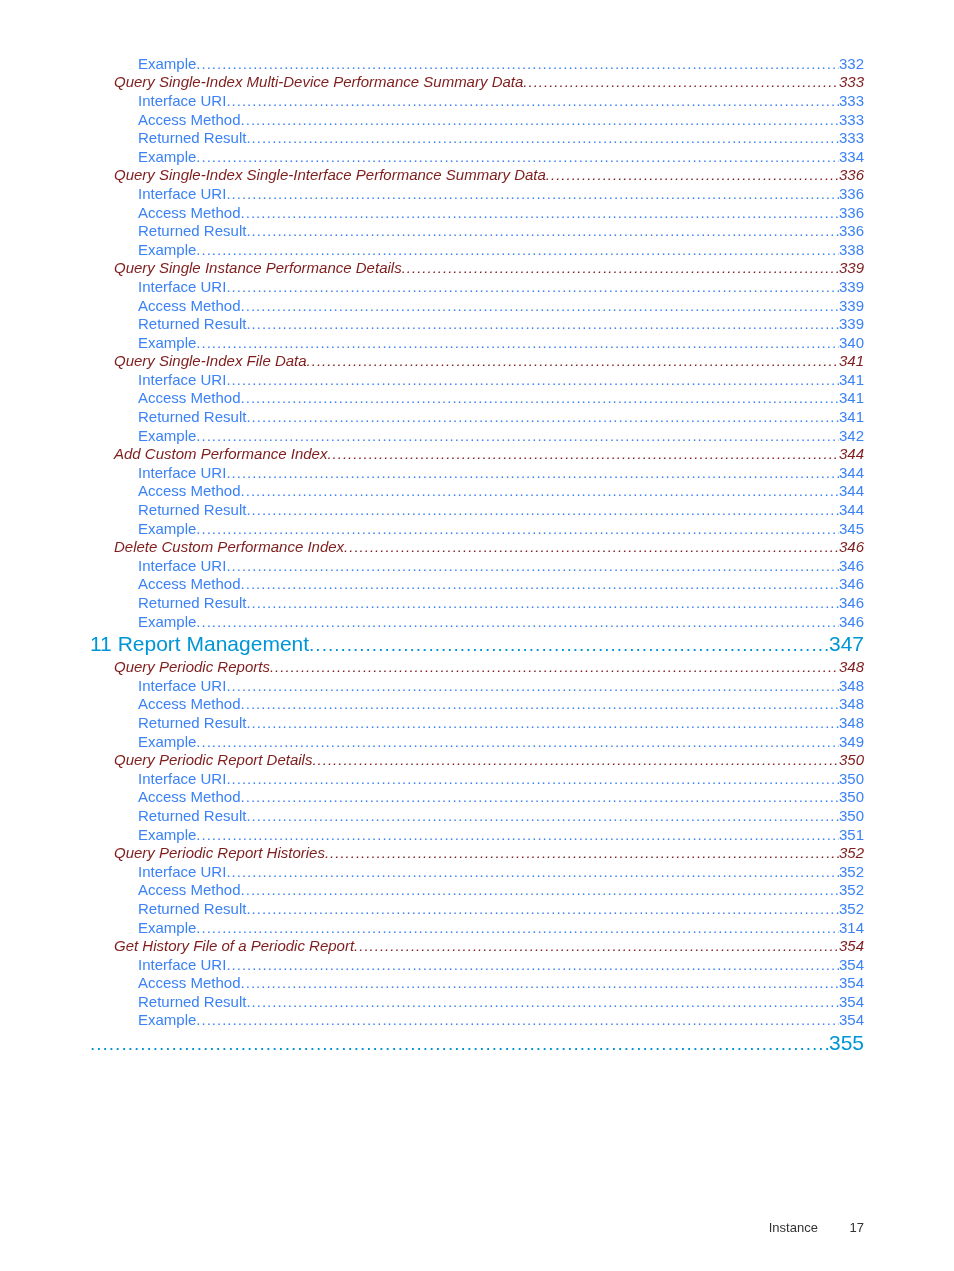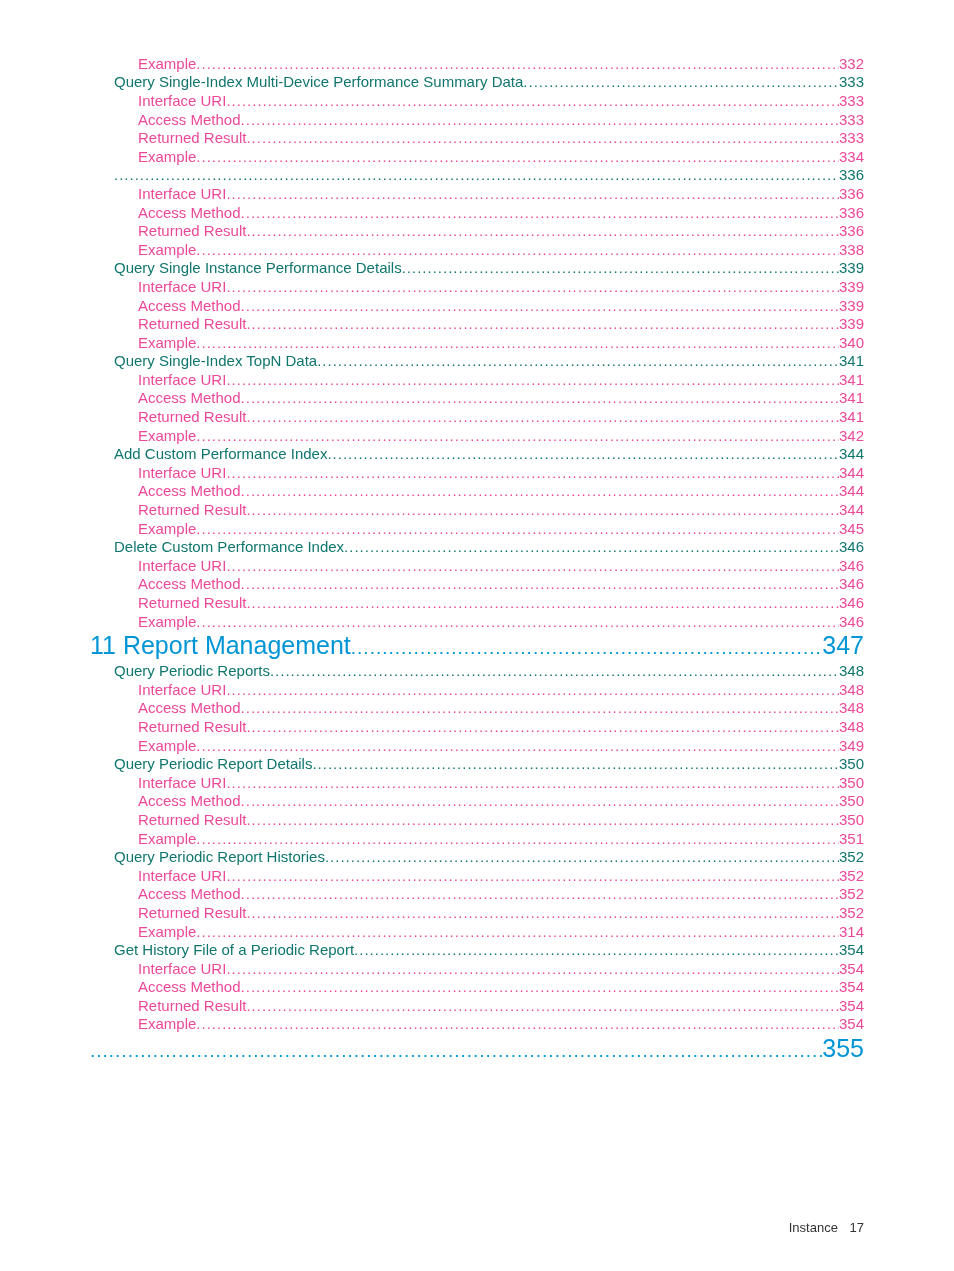--- a/index.html
+++ b/index.html
@@ -37,37 +37,37 @@
     letter-spacing: 1px;
   }
   .toc-dots::before {
     content: "..................................................................................................................................................................................................................................................";
   }
   .toc-page {
     flex: 0 0 auto;
   }
   .lvl-chapter {
     color: #0096d6;
-    font-size: 25px;
+    font-size: 21px;
     padding: 3px 0;
   }
   .lvl-chapter .toc-dots::before {
     font-size: 19px;
   }
-  .lvl-1 { padding-left: 24px; color: #0f766e; }
-  .lvl-2 { padding-left: 48px; color: #ec4899; align-items: flex-end; }
+  .lvl-1 { padding-left: 24px; color: #7f1d1d; font-style: italic; }
+  .lvl-2 { padding-left: 48px; color: #3b82f6; align-items: flex-end; }
   .footer {
     position: absolute;
     bottom: 36px;
     right: 90px;
     font-size: 13px;
     color: #333;
   }
   .footer .page-num {
-    margin-left: 8px;
+    margin-left: 28px;
   }
 </style>
 </head>
 <body>
 
 <div class="page">
   <div class="toc" id="toc-container">
       <div class="toc-row lvl-2">
         <span class="toc-label">Example</span>
         <span class="toc-dots"></span>
@@ -92,20 +92,21 @@
         <span class="toc-label">Returned Result</span>
         <span class="toc-dots"></span>
         <span class="toc-page">333</span>
       </div>
       <div class="toc-row lvl-2">
         <span class="toc-label">Example</span>
         <span class="toc-dots"></span>
         <span class="toc-page">334</span>
       </div>
       <div class="toc-row lvl-1">
+        <span class="toc-label">Query Single-Index Single-Interface Performance Summary Data</span>
         <span class="toc-dots"></span>
         <span class="toc-page">336</span>
       </div>
       <div class="toc-row lvl-2">
         <span class="toc-label">Interface URI</span>
         <span class="toc-dots"></span>
         <span class="toc-page">336</span>
       </div>
       <div class="toc-row lvl-2">
         <span class="toc-label">Access Method</span>
@@ -141,21 +142,21 @@
         <span class="toc-label">Returned Result</span>
         <span class="toc-dots"></span>
         <span class="toc-page">339</span>
       </div>
       <div class="toc-row lvl-2">
         <span class="toc-label">Example</span>
         <span class="toc-dots"></span>
         <span class="toc-page">340</span>
       </div>
       <div class="toc-row lvl-1">
-        <span class="toc-label">Query Single-Index TopN Data</span>
+        <span class="toc-label">Query Single-Index File Data</span>
         <span class="toc-dots"></span>
         <span class="toc-page">341</span>
       </div>
       <div class="toc-row lvl-2">
         <span class="toc-label">Interface URI</span>
         <span class="toc-dots"></span>
         <span class="toc-page">341</span>
       </div>
       <div class="toc-row lvl-2">
         <span class="toc-label">Access Method</span>

